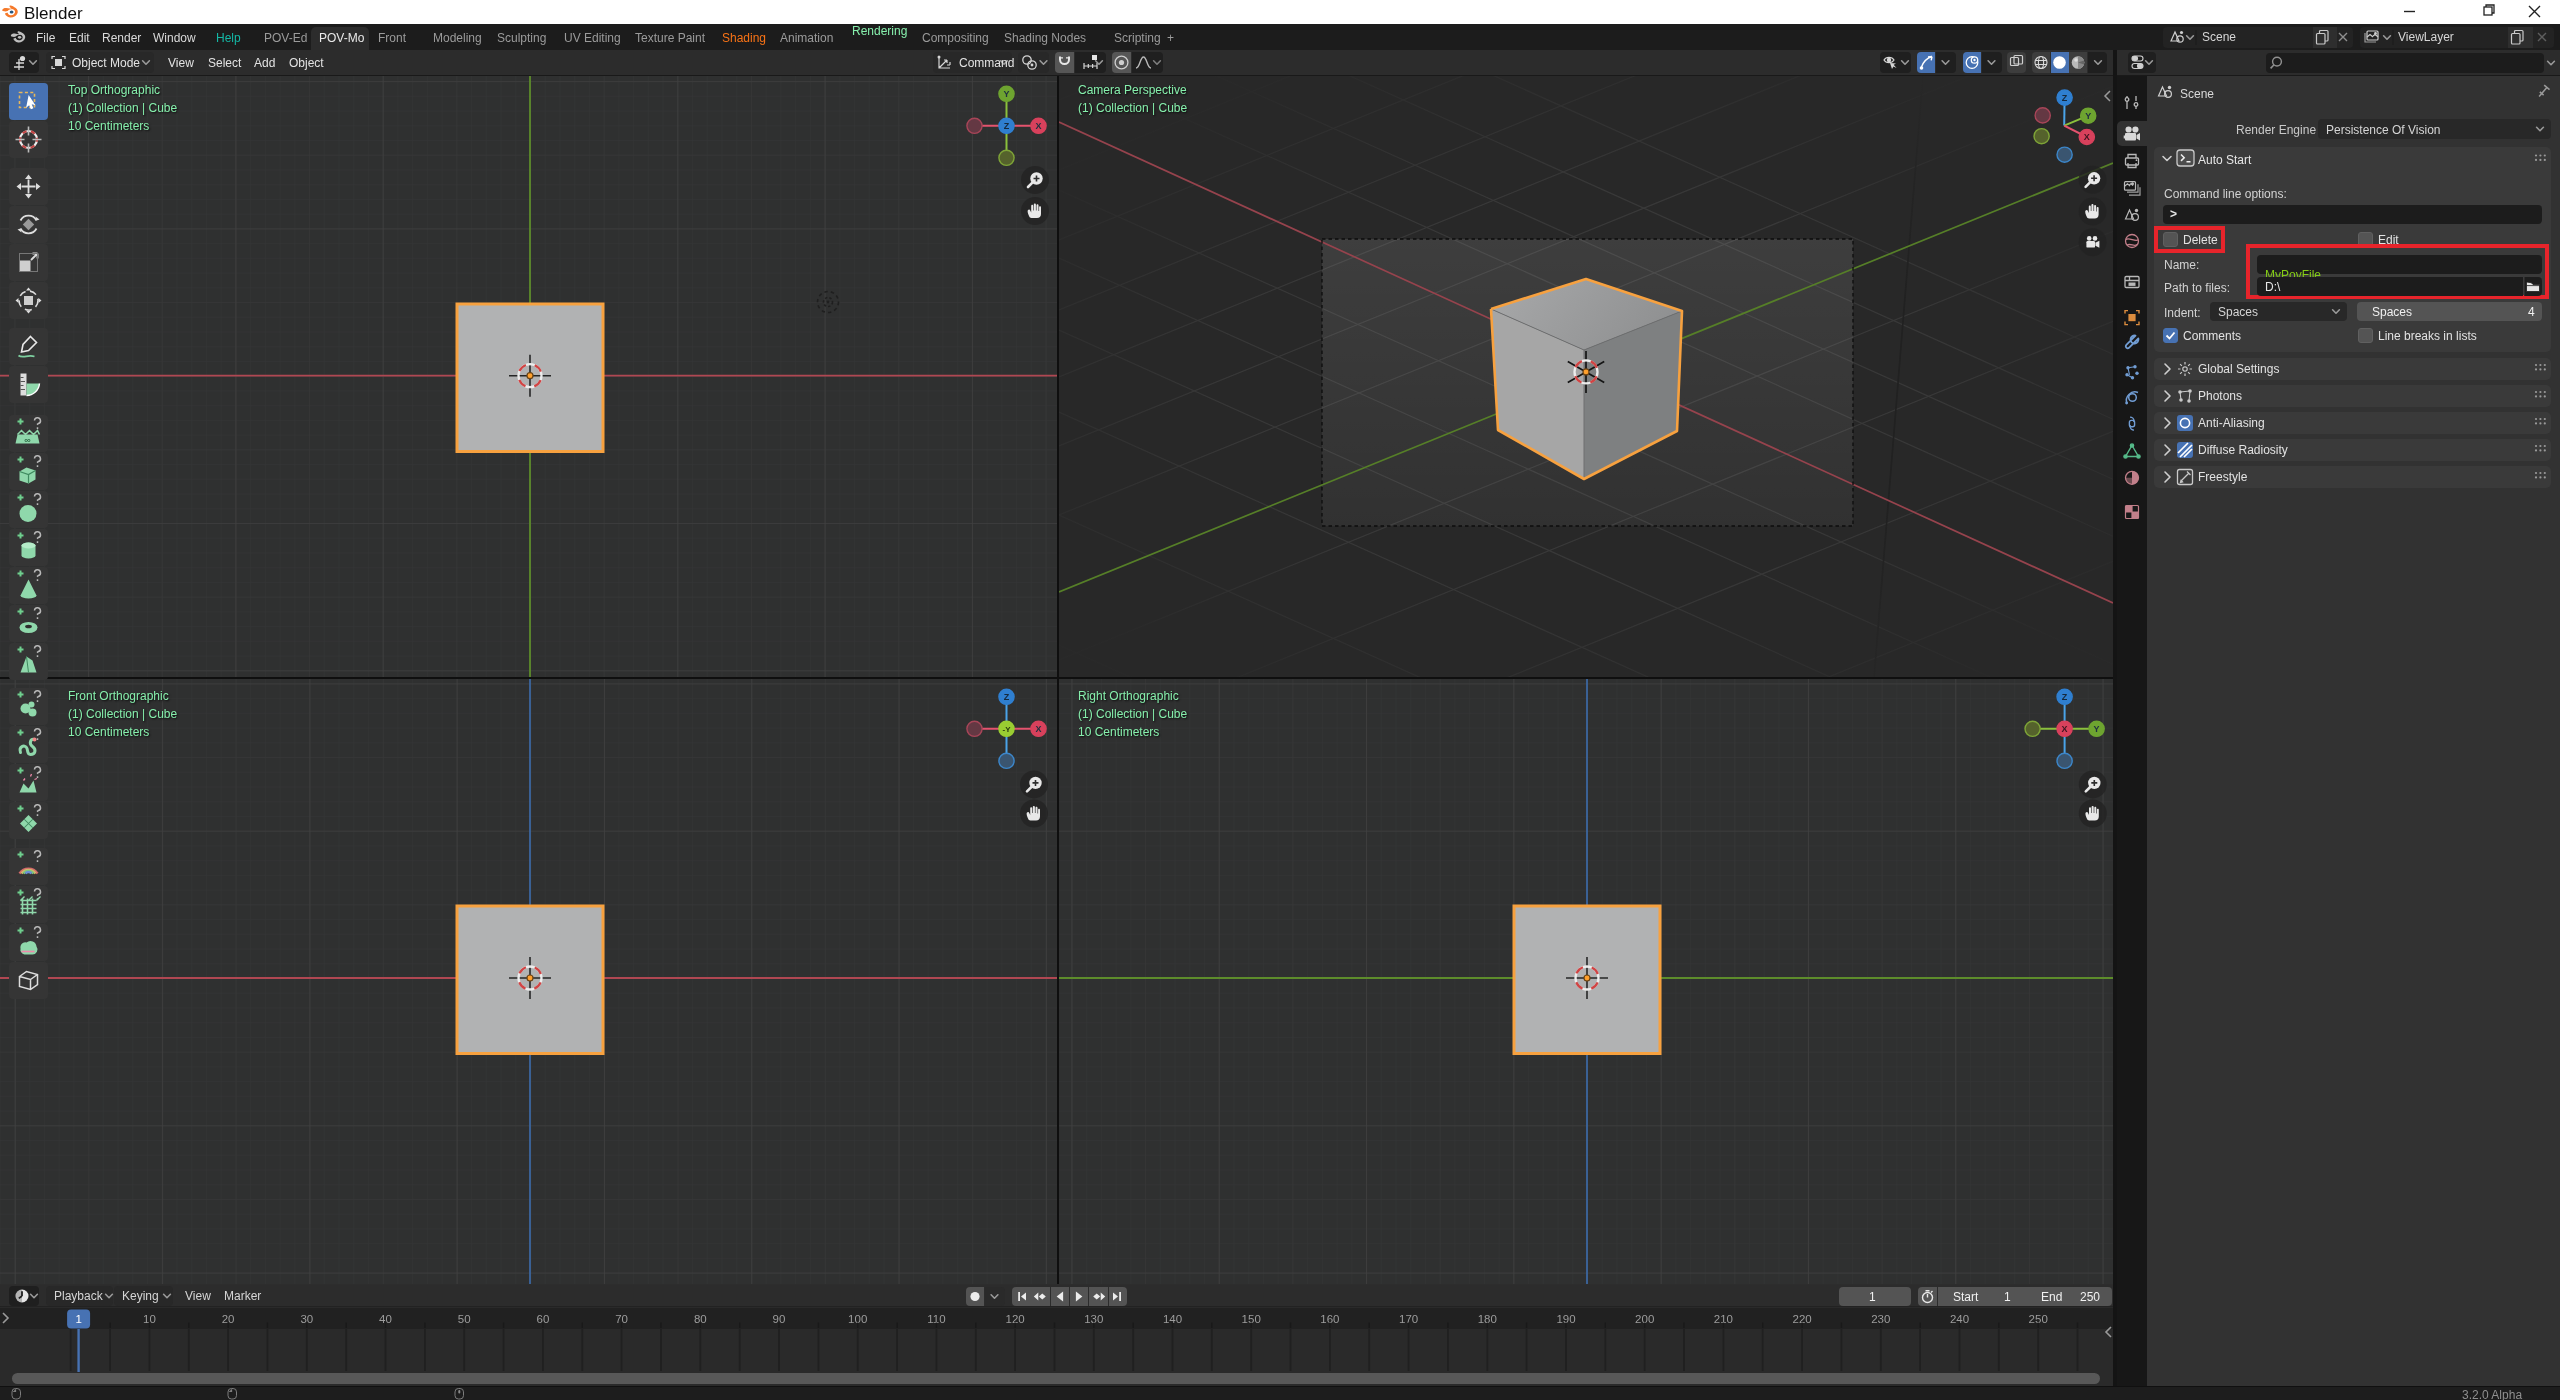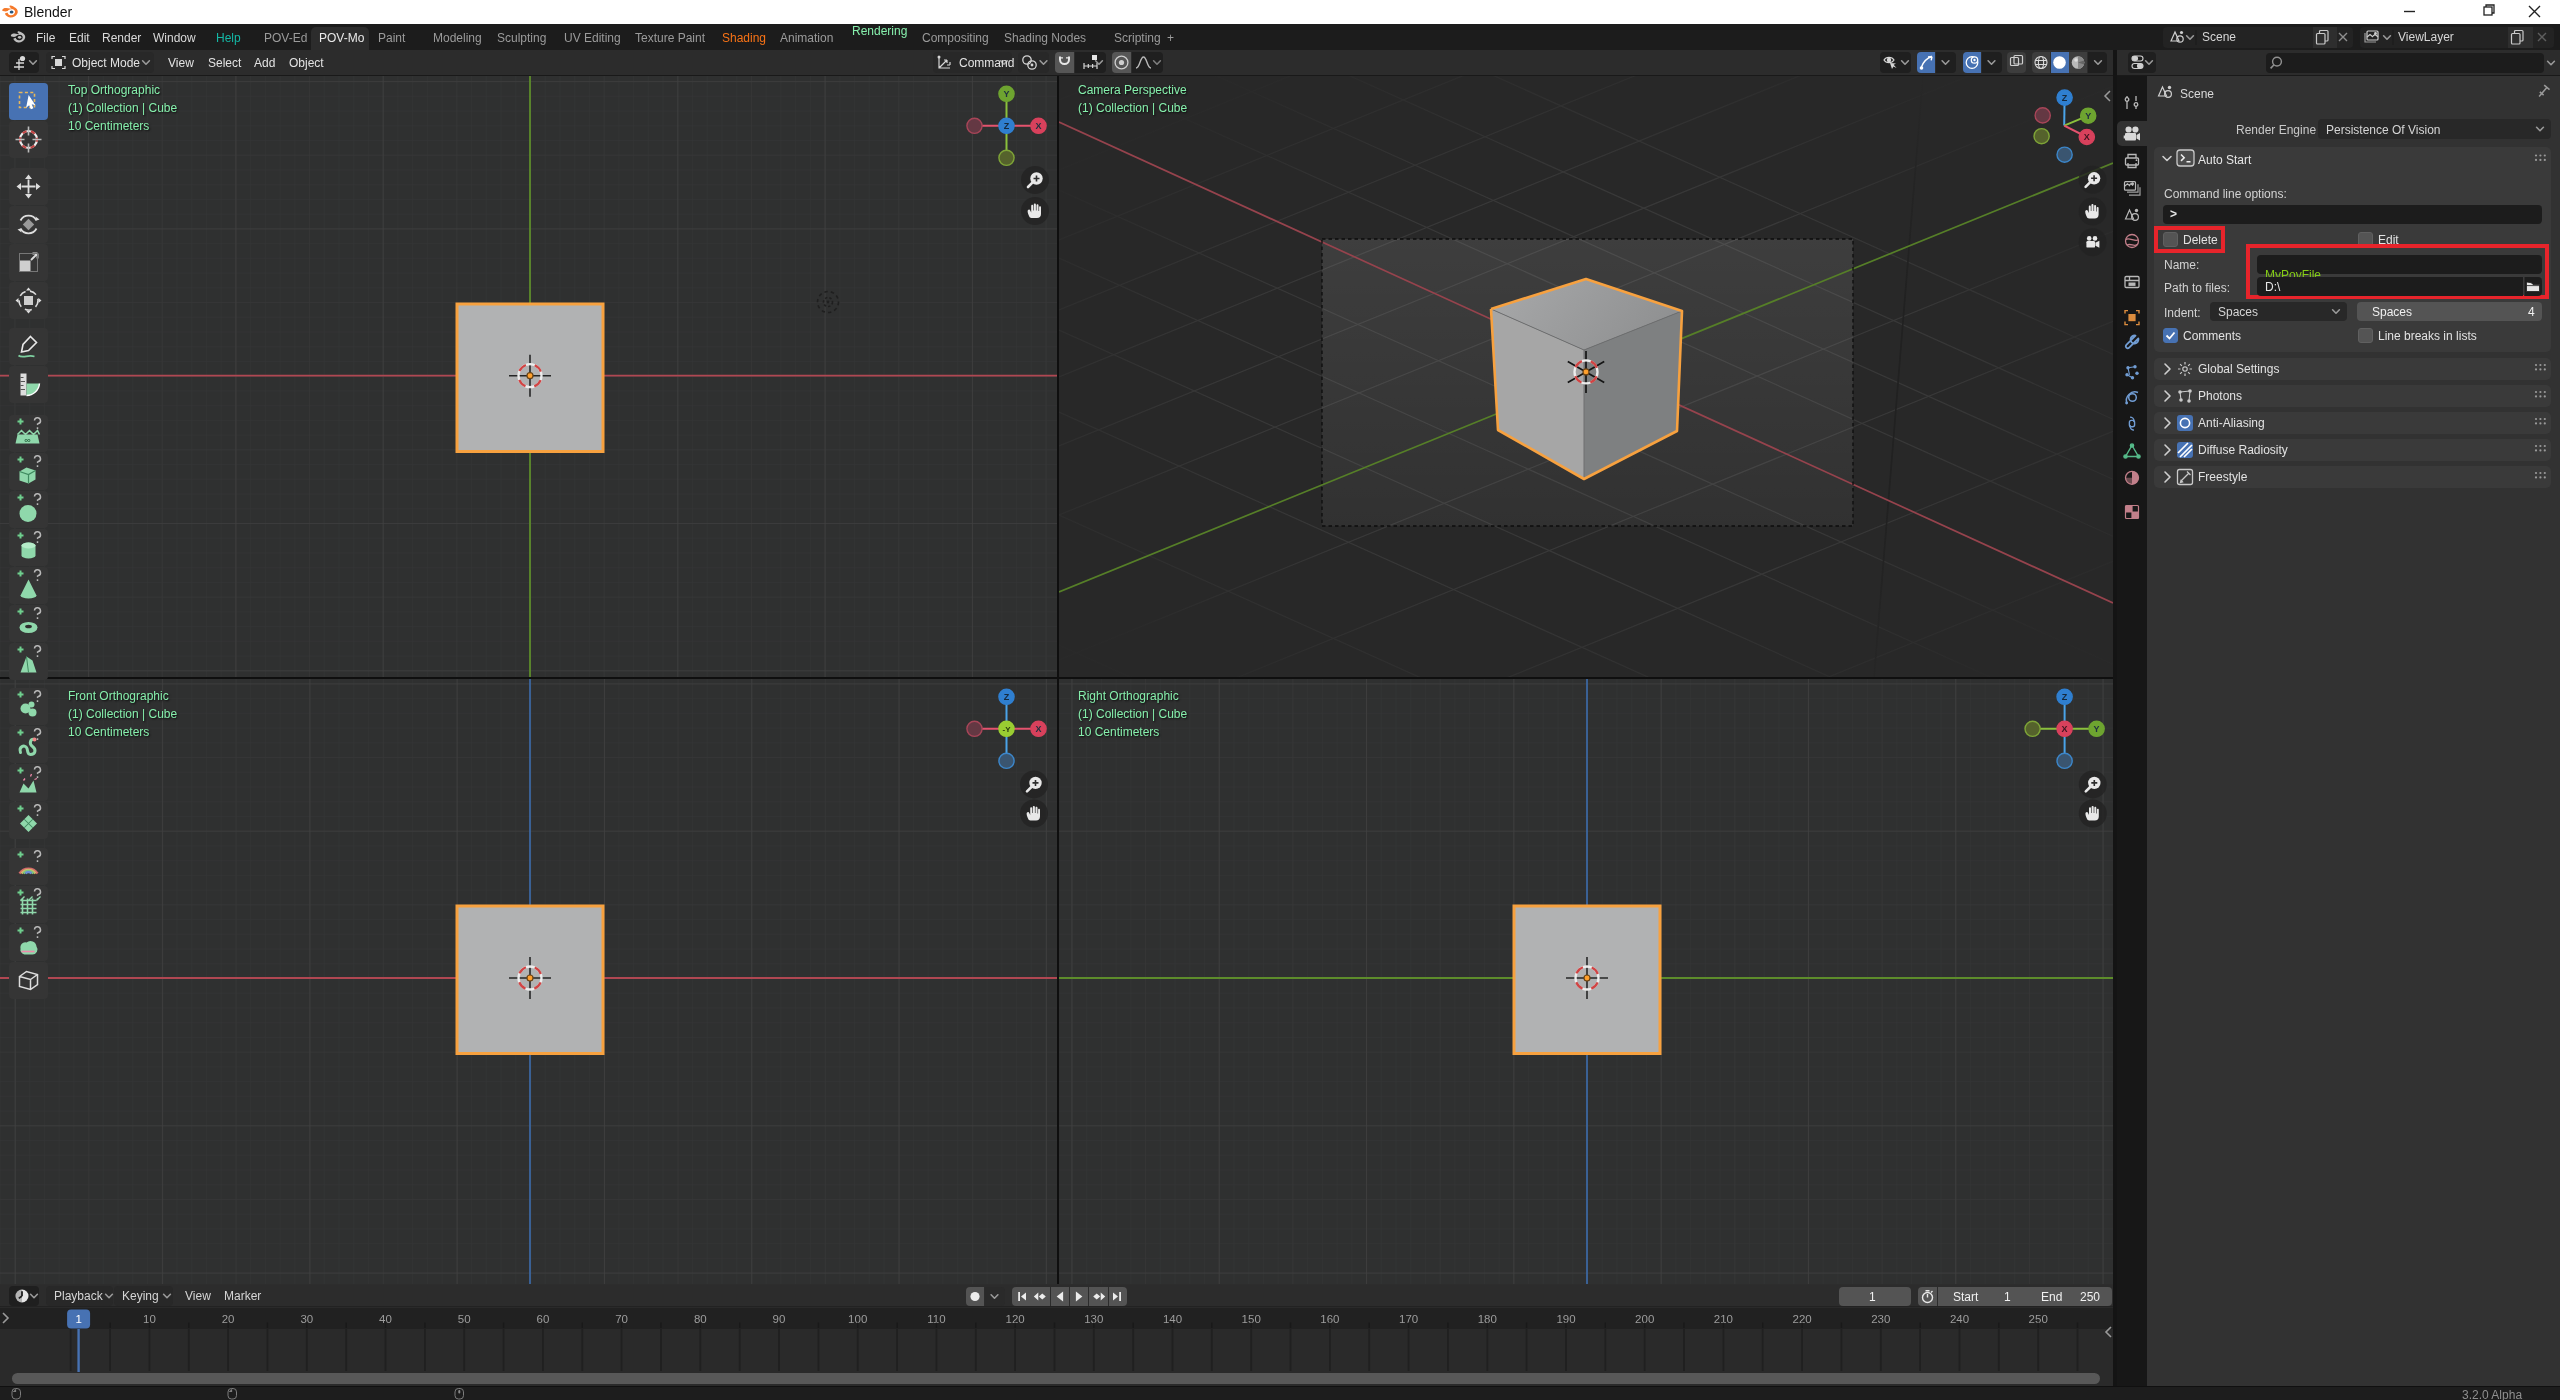--- a/index.html
+++ b/index.html
@@ -12,21 +12,21 @@
 .cb{position:absolute;width:15px;height:15px;background:#545454;border-radius:3px;border:1px solid #606060}
 </style></head><body>
 <div class="ab" style="left:0;top:0;width:2560px;height:24px;background:#ffffff"></div>
 <svg style="position:absolute;left:0px;top:0px" width="60" height="24" viewBox="0 0 60 24">
 <g transform="translate(10.5,12.2)">
       <path d="M-7.6,-1.2 C-9.5,-2.2 -6.8,-4.6 -4.2,-4.2 L1.2,-3.4 C-0.5,-4.8 -1.8,-6 -0.6,-6.6 C0.6,-7.2 3.4,-5.6 5.2,-4.2 C7.2,-2.6 8,-0.4 6.6,1.9 C5.2,4.2 2.6,5.6 -0.4,5.3 C-3.2,5 -5,3.4 -5.6,1.4 L-3,0.2 C-2.6,1.8 -1.4,2.9 0.3,3 C2.2,3.1 3.9,2 4.4,0.4 C4.9,-1.2 3.9,-2.6 2.2,-3.0 L-4.8,-0.6 Z" fill="#f5792a"></path>
       <ellipse cx="0.6" cy="-0.3" rx="3.2" ry="2.6" fill="#fff"></ellipse>
       <ellipse cx="1.1" cy="-0.2" rx="1.9" ry="1.6" fill="#29567e"></ellipse>
     </g>
 </svg>
-<div class="ab" style="left:24px;top:4px;font-size:14px;color:#101010">Blender</div>
+<div class="ab" style="left:24px;top:4px;font-size:17px;color:#101010">Blender</div>
 <svg style="position:absolute;left:2380px;top:0px" width="180" height="24" viewBox="0 0 180 24">
 <line x1="24" y1="11.5" x2="35" y2="11.5" stroke="#222" stroke-width="1.4"></line>
 <rect x="104" y="7" width="8" height="8" fill="none" stroke="#222" stroke-width="1.3"></rect>
 <path d="M106,7 V5 H114 V13 H112" fill="none" stroke="#222" stroke-width="1.3"></path>
 <path d="M149,6 L160,17 M160,6 L149,17" stroke="#222" stroke-width="1.4"></path>
 </svg>
 <div class="ab" style="left:0;top:24px;width:2560px;height:26px;background:#1c1c1c"></div>
 <svg style="position:absolute;left:4px;top:26px" width="30" height="22" viewBox="0 0 30 22">
 <g transform="translate(14.5,11.5)" fill="#bfbfbf">
       <path d="M-7,-1.1 C-8.8,-2 -6.3,-4.2 -3.9,-3.9 L1.1,-3.1 C-0.5,-4.4 -1.7,-5.5 -0.6,-6.1 C0.6,-6.6 3.1,-5.1 4.8,-3.9 C6.6,-2.4 7.4,-0.4 6.1,1.7 C4.8,3.9 2.4,5.2 -0.4,4.9 C-3,4.6 -4.6,3.1 -5.2,1.3 L-2.8,0.2 C-2.4,1.6 -1.3,2.7 0.3,2.8 C2,2.9 3.6,1.8 4.1,0.4 C4.5,-1.1 3.6,-2.4 2,-2.8 L-4.4,-0.6 Z"></path>
@@ -35,21 +35,21 @@
     </g>
 </svg>
 <div class="t" style="left:36px;top:31px;color:#dadada">File</div>
 <div class="t" style="left:69px;top:31px;color:#dadada">Edit</div>
 <div class="t" style="left:102px;top:31px;color:#dadada">Render</div>
 <div class="t" style="left:153px;top:31px;color:#dadada">Window</div>
 <div class="t" style="left:216px;top:31px;color:#14b8a6">Help</div>
 <div class="ab" style="left:311px;top:27px;width:58px;height:23px;background:#2c2c2c;border-radius:5px 5px 0 0"></div>
 <div class="t" style="left:264px;top:31px;color:#9b9b9b">POV-Ed</div>
 <div class="t" style="left:319px;top:31px;color:#e8e8e8">POV-Mo</div>
-<div class="t" style="left:378px;top:31px;color:#9b9b9b">Paint</div>
+<div class="t" style="left:378px;top:31px;color:#9b9b9b">Front</div>
 <div class="t" style="left:433px;top:31px;color:#9b9b9b">Modeling</div>
 <div class="t" style="left:497px;top:31px;color:#9b9b9b">Sculpting</div>
 <div class="t" style="left:564px;top:31px;color:#9b9b9b">UV Editing</div>
 <div class="t" style="left:635px;top:31px;color:#9b9b9b">Texture Paint</div>
 <div class="t" style="left:722px;top:31px;color:#f97316">Shading</div>
 <div class="t" style="left:780px;top:31px;color:#9b9b9b">Animation</div>
 <div class="t" style="left:852px;top:24px;color:#86efac">Rendering</div>
 <div class="t" style="left:922px;top:31px;color:#9b9b9b">Compositing</div>
 <div class="t" style="left:1004px;top:31px;color:#9b9b9b">Shading Nodes</div>
 <div class="t" style="left:1114px;top:31px;color:#9b9b9b">Scripting</div>

